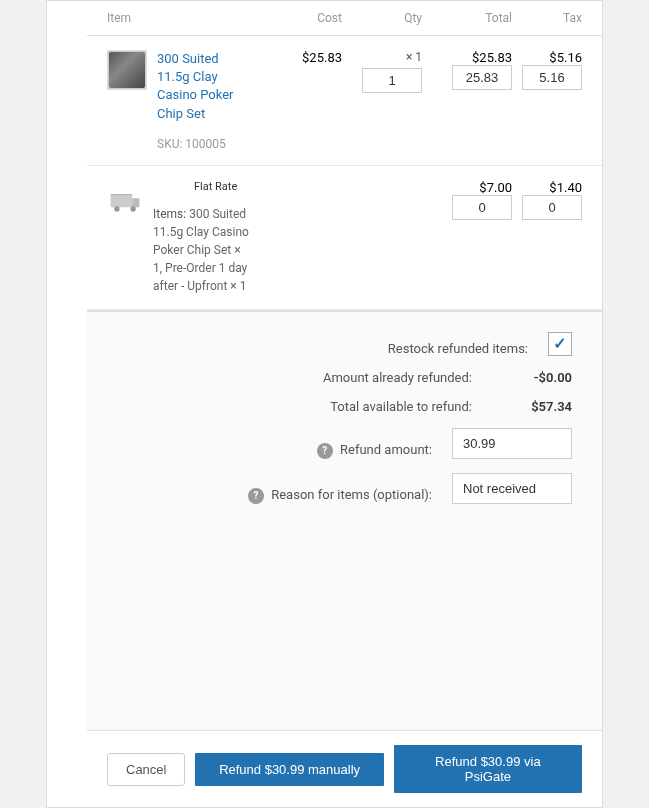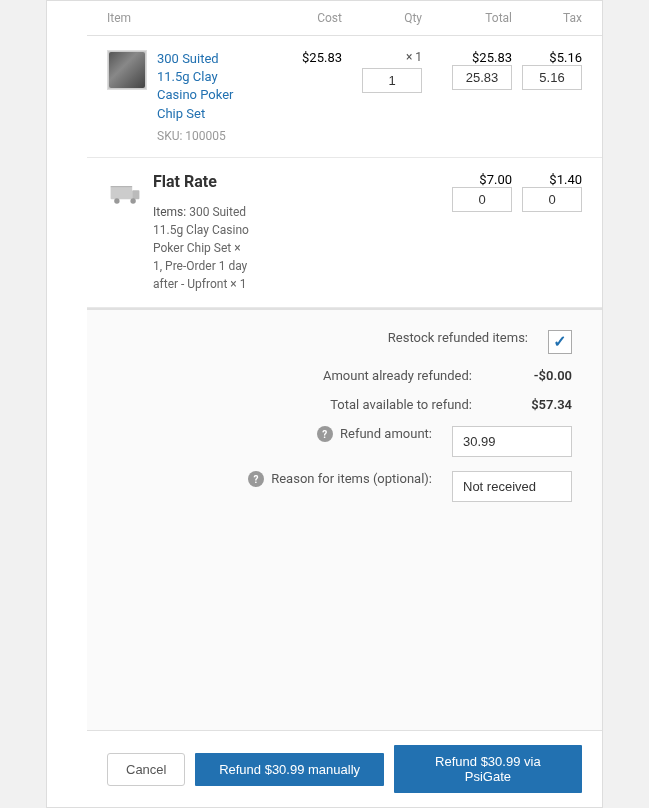--- a/index.html
+++ b/index.html
@@ -64,21 +64,21 @@
     }
     .product-details a {
       color: #2271b1;
       text-decoration: none;
       font-size: 13px;
       line-height: 1.4;
     }
     .product-sku {
       color: #999;
       font-size: 12px;
-      margin-top: 6px;
+      margin-top: 14px;
     }
     .col-right {
       text-align: right;
     }
     .qty-display {
       color: #555;
       font-size: 12px;
       text-align: right;
       margin-bottom: 4px;
     }
@@ -106,23 +106,24 @@
       align-items: flex-start;
     }
     .truck-icon {
       width: 36px;
       height: 36px;
       color: #bbb;
       flex-shrink: 0;
       margin-top: 2px;
     }
     .shipping-label {
-      font-size: 16px;
+      font-size: 11px;
       color: #333;
-      font-weight: 700;
+      font-weight: 400;
+      margin-left: 41px;
     }
     .shipping-items-label {
       font-size: 12px;
       color: #555;
       margin-top: 12px;
     }
     .shipping-items-text {
       font-size: 12px;
       color: #666;
       line-height: 1.5;
@@ -131,21 +132,21 @@
     
     .summary-section {
       padding: 20px 30px;
       background: #fafafa;
       border-top: 1px solid #e0e0e0;
       flex: 1;
     }
     .summary-row {
       display: flex;
       justify-content: flex-end;
-      align-items: flex-start;
+      align-items: flex-end;
       margin-bottom: 14px;
       gap: 20px;
     }
     .summary-label {
       text-align: right;
       color: #555;
       font-size: 13px;
       min-width: 180px;
     }
     .summary-value {

